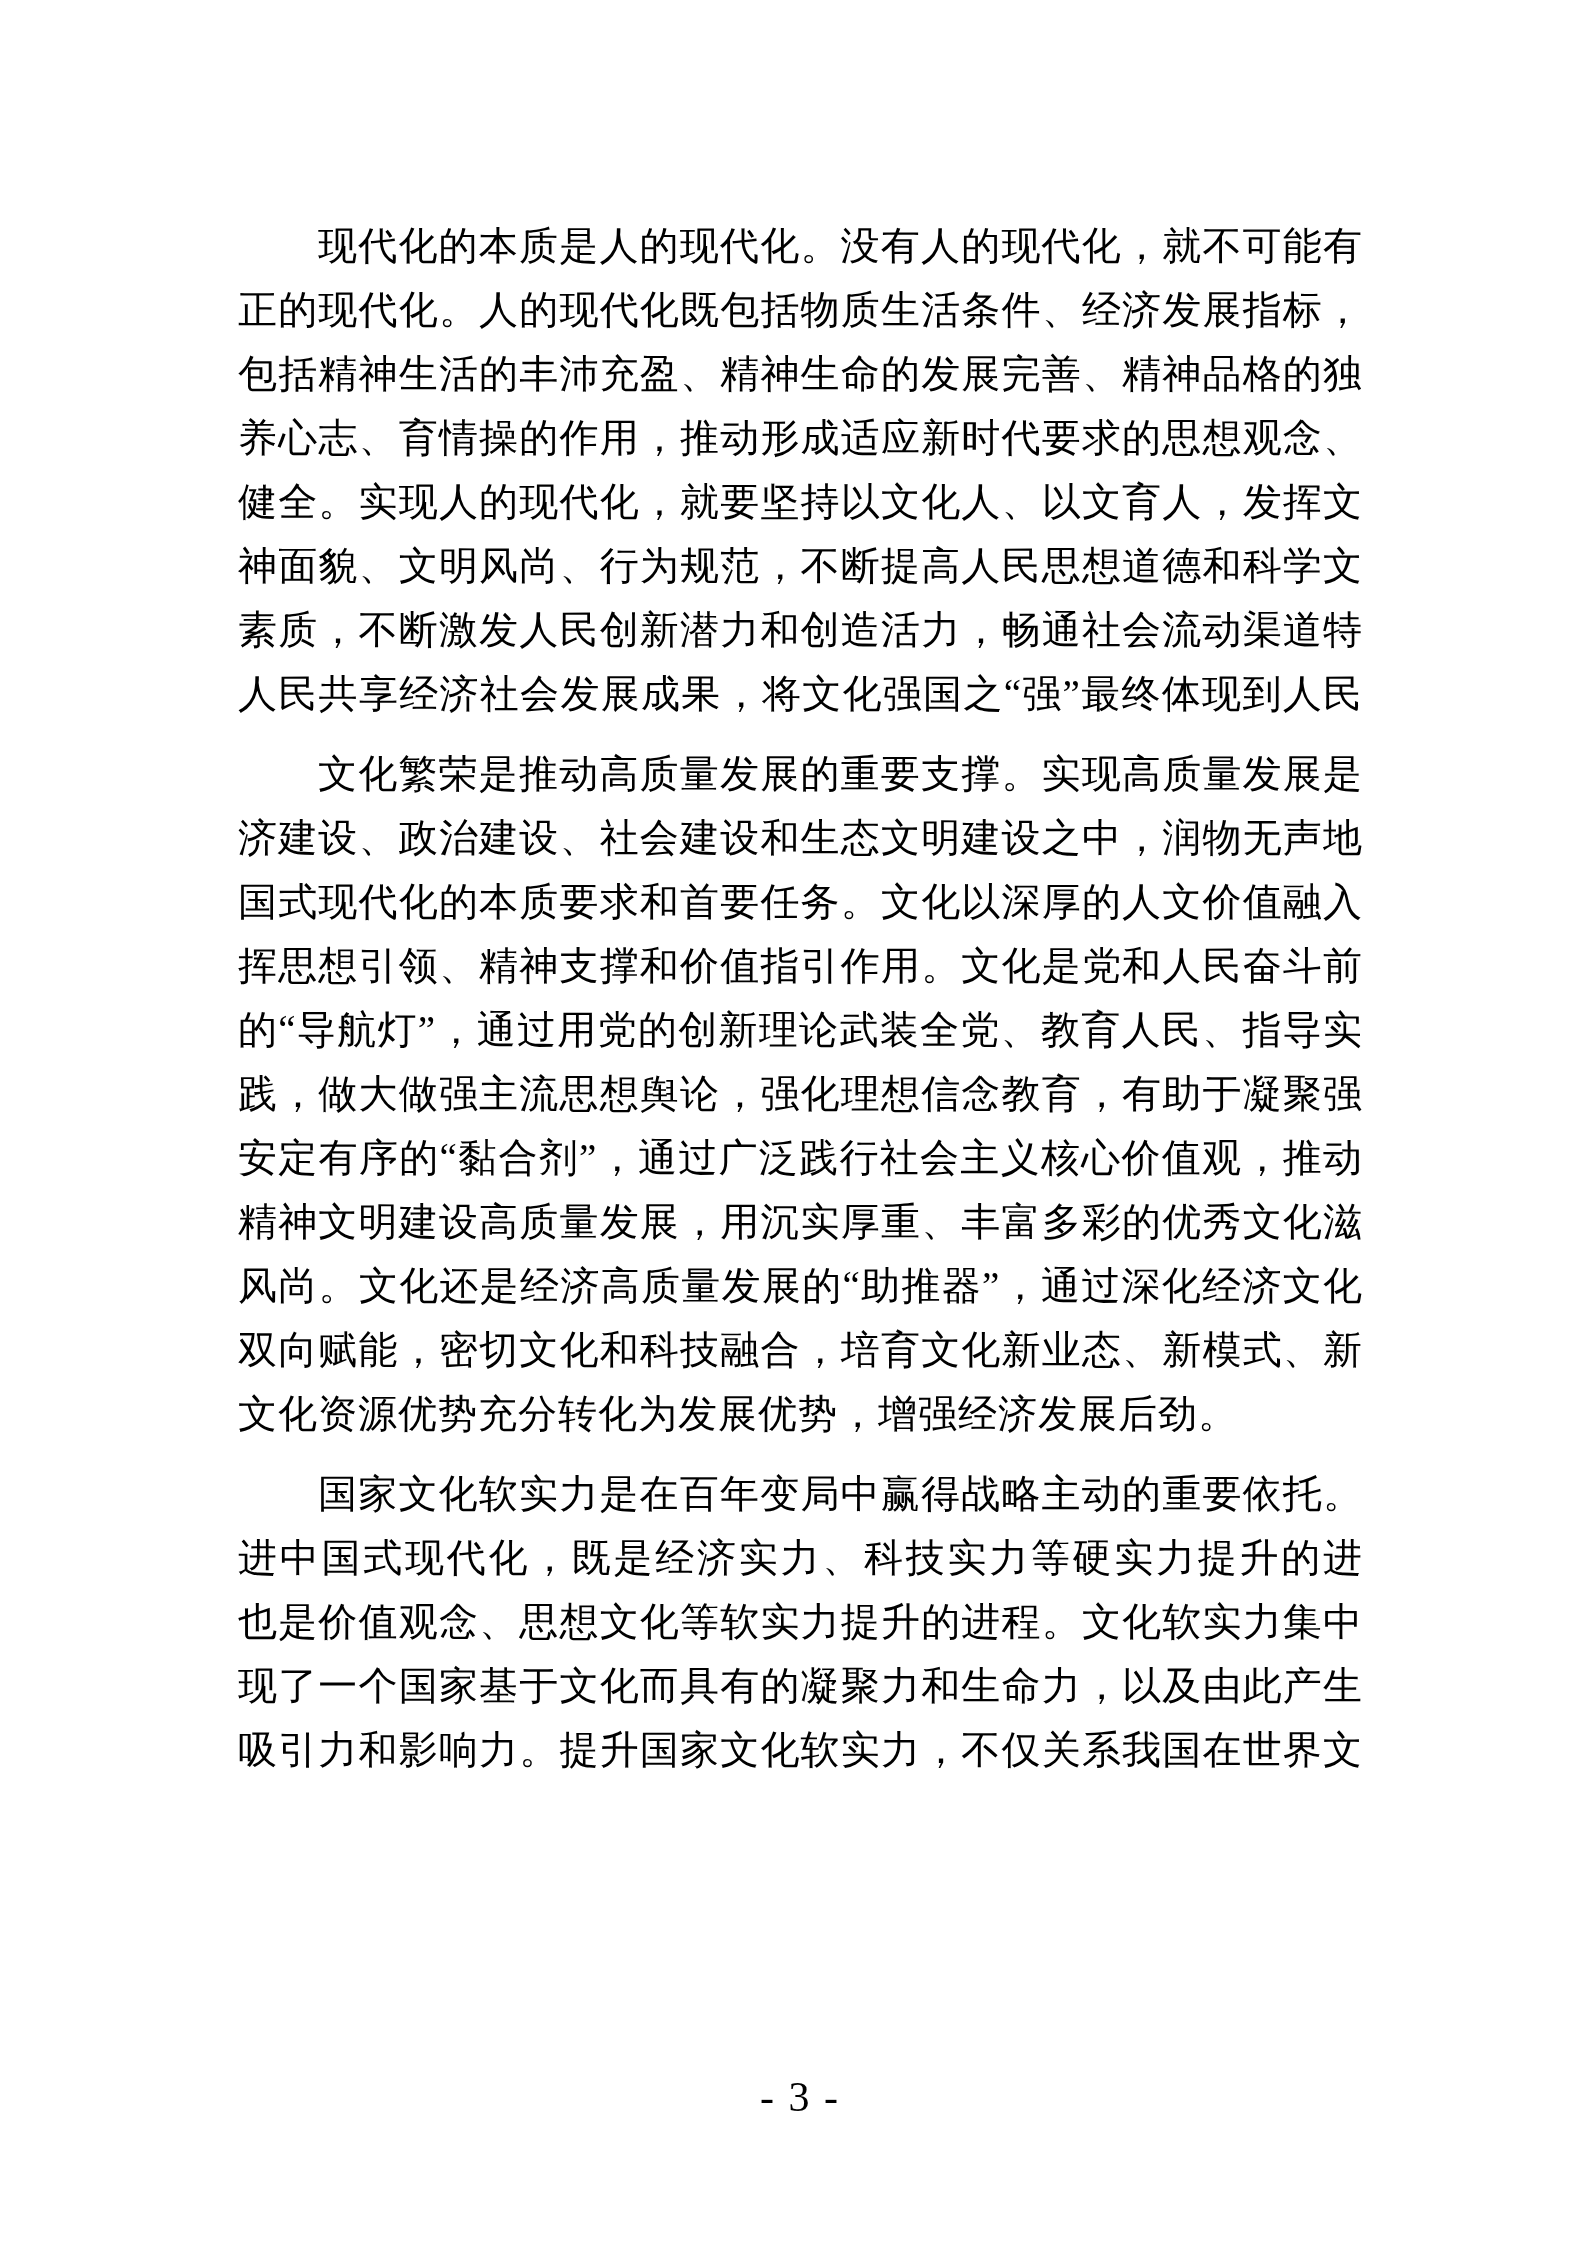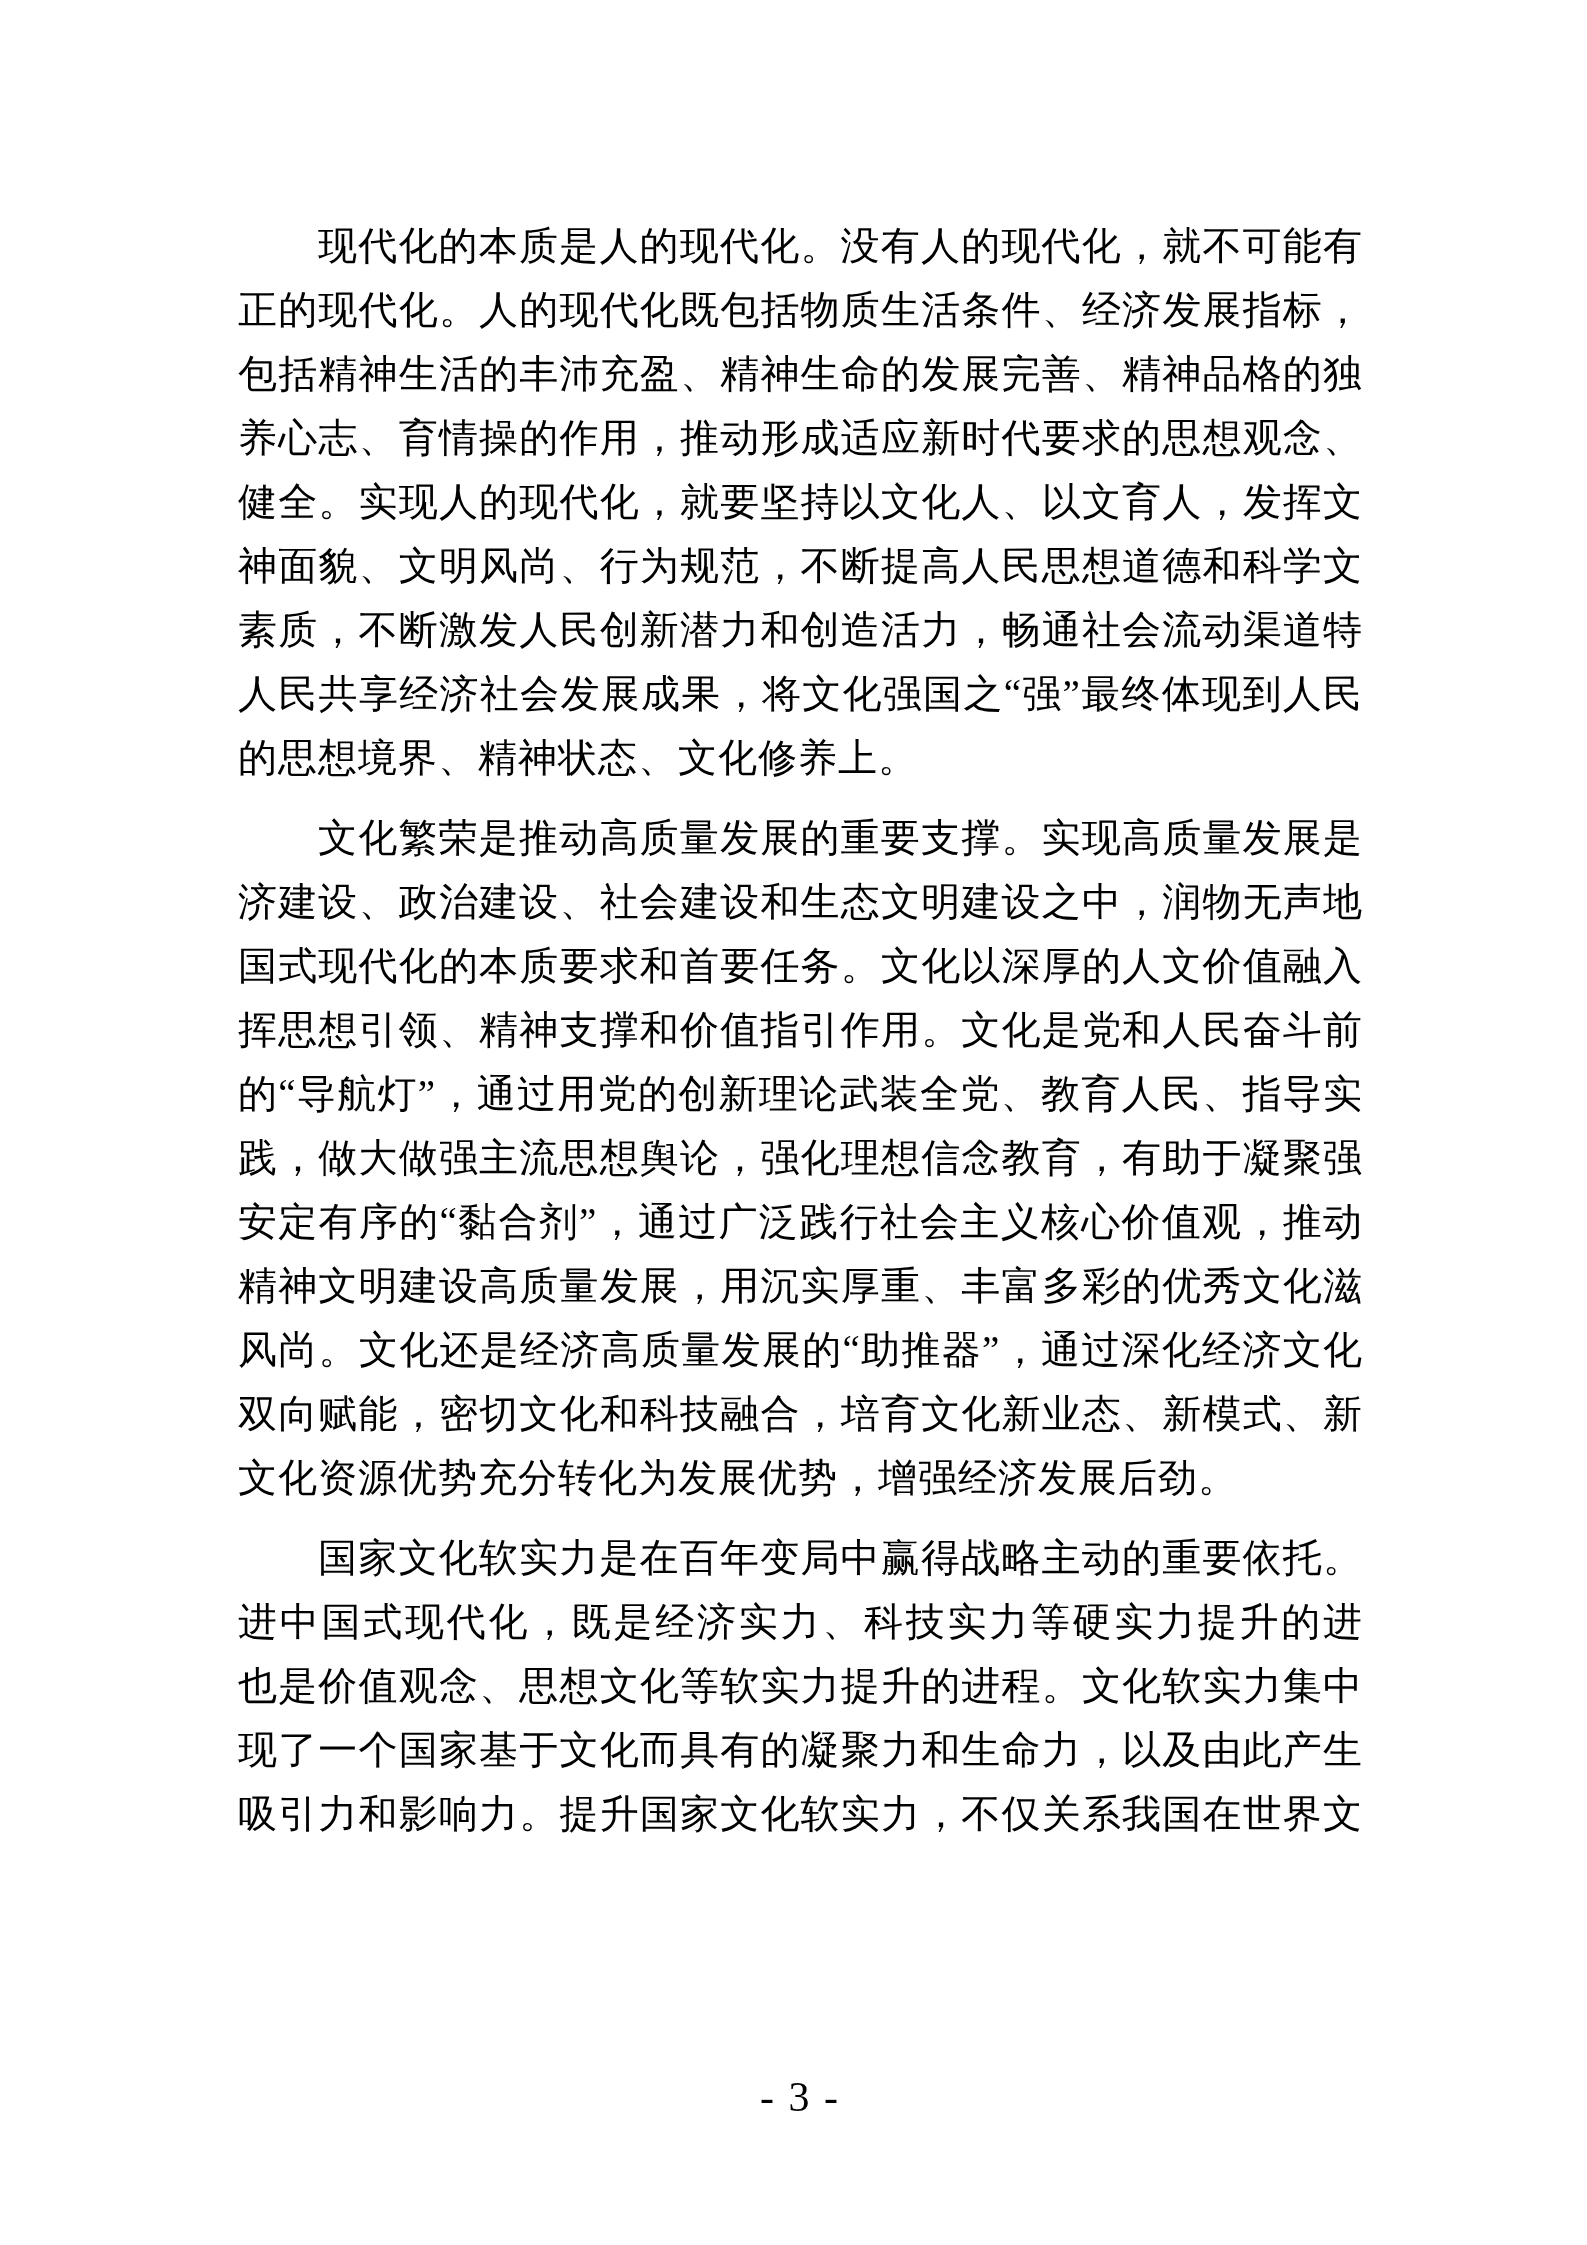--- a/index.html
+++ b/index.html
@@ -69,21 +69,20 @@
 
     <div class="para">
       <div class="line first">现代化的本质是人的现代化。没有人的现代化，就不可能有真</div>
       <div class="line">正的现代化。人的现代化既包括物质生活条件、经济发展指标，更</div>
       <div class="line">包括精神生活的丰沛充盈、精神生命的发展完善、精神品格的独立</div>
       <div class="line">养心志、育情操的作用，推动形成适应新时代要求的思想观念、精</div>
       <div class="line">健全。实现人的现代化，就要坚持以文化人、以文育人，发挥文化</div>
       <div class="line">神面貌、文明风尚、行为规范，不断提高人民思想道德和科学文化</div>
       <div class="line">素质，不断激发人民创新潜力和创造活力，畅通社会流动渠道特别</div>
       <div class="line">人民共享经济社会发展成果，将文化强国之“强”最终体现到人民</div>
-      <div class="line short">的思想境界、精神状态、文化修养上。</div>
     </div>
 
     <div class="para">
       <div class="line first">文化繁荣是推动高质量发展的重要支撑。实现高质量发展是中</div>
       <div class="line">济建设、政治建设、社会建设和生态文明建设之中，润物无声地发</div>
       <div class="line">国式现代化的本质要求和首要任务。文化以深厚的人文价值融入经</div>
       <div class="line">挥思想引领、精神支撑和价值指引作用。文化是党和人民奋斗前进</div>
       <div class="line">的“导航灯”，通过用党的创新理论武装全党、教育人民、指导实</div>
       <div class="line">践，做大做强主流思想舆论，强化理想信念教育，有助于凝聚强国</div>
       <div class="line">安定有序的“黏合剂”，通过广泛践行社会主义核心价值观，推动</div>

